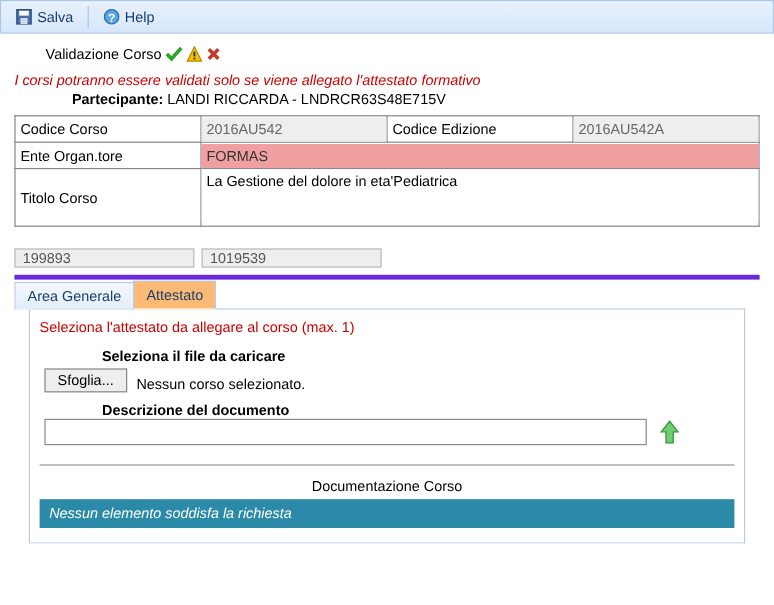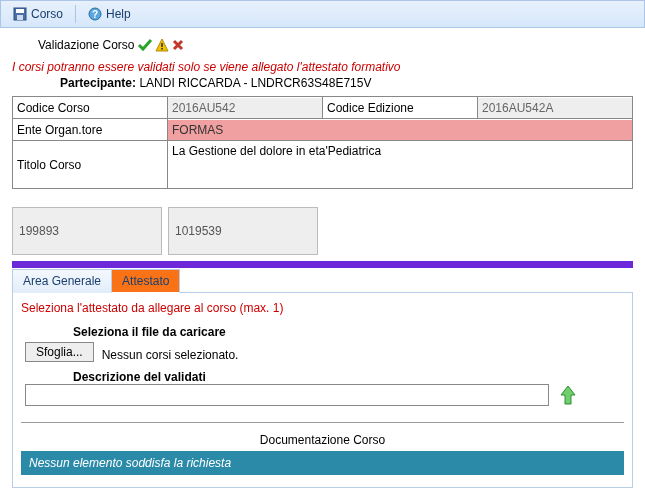--- a/index.html
+++ b/index.html
@@ -89,50 +89,51 @@
   col.c2 { width: 155px; }
   col.c3 { width: 155px; }
   col.c4 { width: auto; }
   .num-row {
     display: flex;
     gap: 6px;
     padding: 18px 12px 6px 12px;
   }
   .num-row input {
     width: 150px;
-    padding: 16px 6px;
+    padding: 0 6px;
     border: 1px solid #bbb;
     background: #eee;
     color: #555;
     font-family: inherit;
     font-size: 12px;
   }
   .tabs-wrap {
-    margin: 0 12px;
+    margin: 0 24px;
     border: 1px solid #b9cee6;
     border-top: none;
   }
   .tab-strip {
     display: flex;
-    border-top: 7px solid #6d28d9;
+    border-top: 4px solid #6d28d9;
     background: #fff;
+    align-items: center;
   }
   .tab {
     padding: 4px 10px;
     border: 1px solid #b9cee6;
     border-bottom: none;
     margin-right: -1px;
     cursor: pointer;
     color: #1a3e6e;
     background: linear-gradient(#f4f8fd,#e2edfa);
     position: relative;
     top: 1px;
   }
   .tab.active {
-    background: #f97316;
+    background: #fdba74;
     border-bottom: 1px solid #fff;
     color: #1a3e6e;
   }
   .tab-body {
     border-top: 1px solid #b9cee6;
     padding: 6px 8px 12px 8px;
   }
   .red-note {
     color: #c00;
     padding: 2px 0 10px 0;
@@ -189,21 +190,21 @@
 
 <div class="toolbar">
   <span class="tb-btn">
     <span class="icon">
       <svg width="14" height="14" viewBox="0 0 14 14">
         <rect x="1" y="1" width="12" height="12" fill="#4a6fa5" stroke="#2a4e82"></rect>
         <rect x="3" y="2" width="8" height="4" fill="#fff"></rect>
         <rect x="4" y="8" width="6" height="5" fill="#cdd9ec"></rect>
       </svg>
     </span>
-    <span>Corso</span>
+    <span>Salva</span>
   </span>
   <span class="tb-sep"></span>
   <span class="tb-btn">
     <span class="icon">
       <svg width="14" height="14" viewBox="0 0 14 14">
         <circle cx="7" cy="7" r="6" fill="#5aa7e0" stroke="#2a6aa5"></circle>
         <text x="7" y="11" text-anchor="middle" font-size="10" fill="#fff" font-weight="bold">?</text>
       </svg>
     </span>
     <span>Help</span>
@@ -275,23 +276,23 @@
   </div>
 </div>
 <div class="tabs-wrap">
   <div class="tab-body">
     <div class="red-note">Seleziona l'attestato da allegare al corso (max. 1)</div>
 
     <div class="upload-block">
       <div class="bold">Seleziona il file da caricare</div>
       <div class="file-row">
         <button class="file-btn">Sfoglia...</button>
-        <span>Nessun corsi selezionato.</span>
+        <span>Nessun corso selezionato.</span>
       </div>
-      <div class="bold">Descrizione del validati</div>
+      <div class="bold">Descrizione del documento</div>
       <div class="desc-row">
         <input class="desc-input" value="" style="">
         <span class="arrow-up">
           <svg width="18" height="22" viewBox="0 0 18 22">
             <path d="M9 2 L16 11 L12 11 L12 20 L6 20 L6 11 L2 11 Z" fill="#6fcf6f" stroke="#2e8b2e"></path>
           </svg>
         </span>
       </div>
     </div>
 

